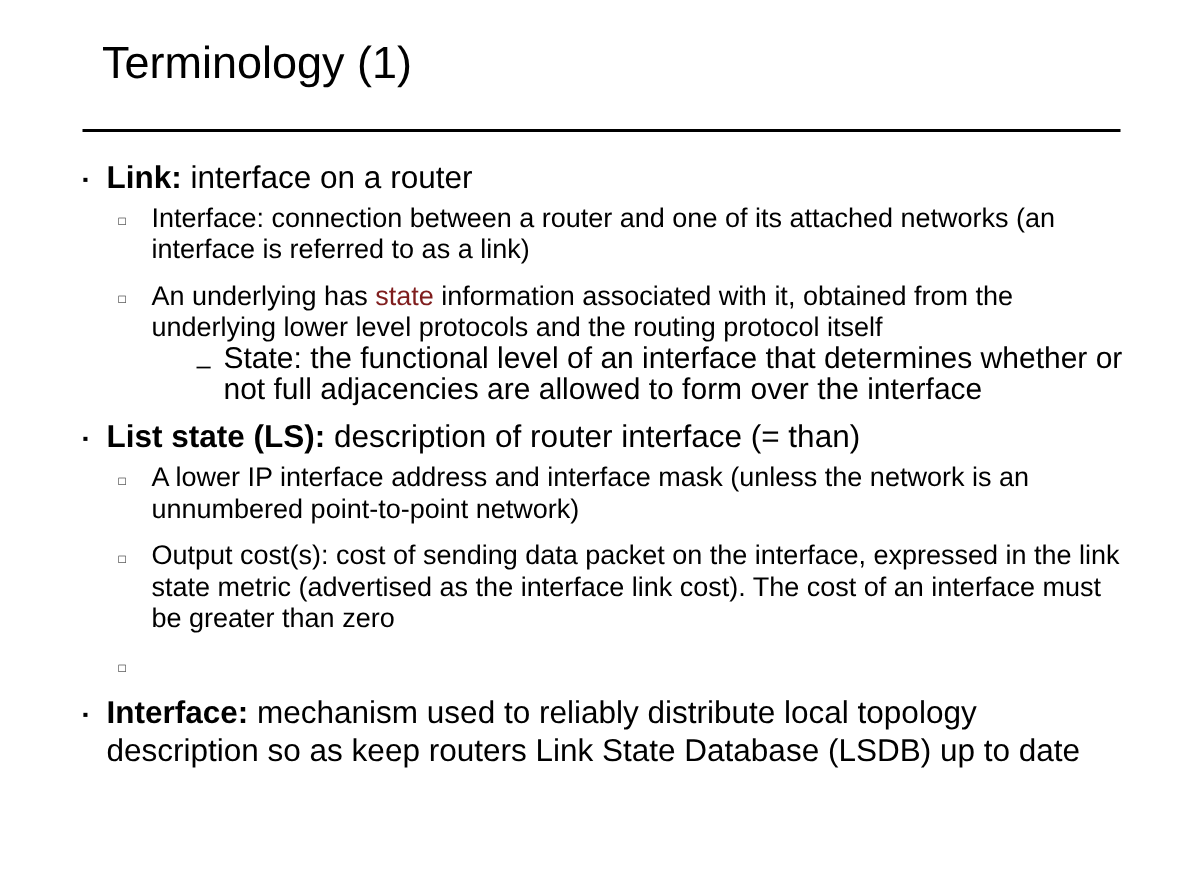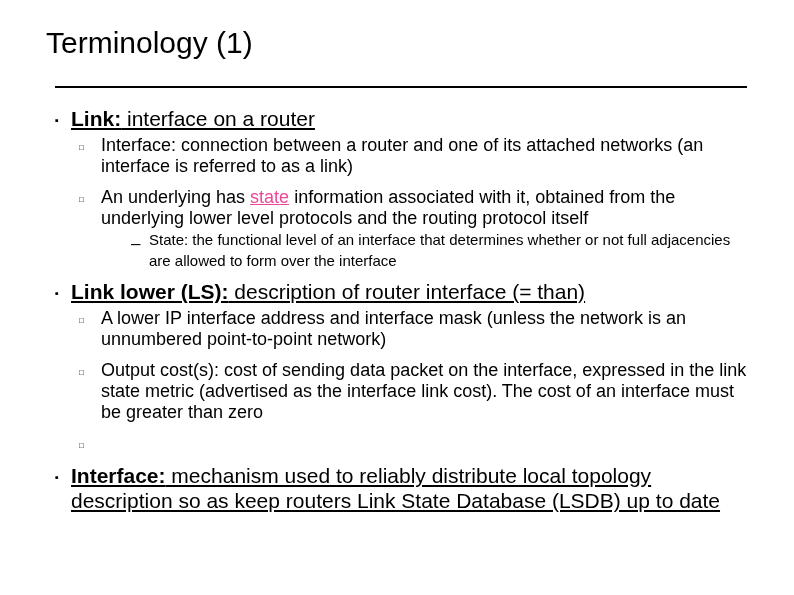--- a/index.html
+++ b/index.html
@@ -13,21 +13,21 @@
     overflow: hidden;
   }
   .slide {
     position: relative;
     width: 794px;
     height: 595px;
     box-sizing: border-box;
   }
   .title {
     position: absolute;
-    left: 46px;
+    left: 68px;
     top: 26px;
     font-size: 30px;
     font-weight: 400;
     letter-spacing: 0px;
     text-align: right;
   }
   .hr {
     position: absolute;
     left: 55px;
     top: 86px;
@@ -50,21 +50,20 @@
   }
   .b1 .bul {
     flex: 0 0 16px;
     font-size: 11px;
     line-height: 26px;
     padding-top: 1px;
   }
   .b1 .txt {
     font-size: 21px;
     line-height: 25px;
-    text-decoration: underline;
   }
   .b1 .txt .bold { font-weight: 700; }
 
   
   .group { margin-bottom: 8px; }
 
   
   .b2 {
     display: flex;
     align-items: flex-start;
@@ -76,36 +75,36 @@
     flex: 0 0 22px;
     font-size: 8px;
     line-height: 18px;
     padding-top: 4px;
     color: #000;
   }
   .b2 .txt {
     font-size: 18px;
     line-height: 21px;
   }
-  .red { color: #ec4899; text-decoration: underline; }
+  .red { color: #7f1d1d; }
 
   
   .b3 {
     display: flex;
     align-items: flex-start;
     margin-left: 30px;
     margin-top: 0px;
   }
   .b3 .bul {
     flex: 0 0 18px;
     font-size: 17px;
     line-height: 21px;
   }
   .b3 .txt {
-    font-size: 15px;
+    font-size: 20px;
     line-height: 21px;
   }
 </style>
 </head>
 <body>
 
 <div class="slide">
   <div class="title">Terminology (1)</div>
   <div class="hr"></div>
 
@@ -129,21 +128,21 @@
             <div class="bul">–</div>
             <div class="txt">State: the functional level of an interface that determines whether or not full adjacencies are allowed to form over the interface</div>
           </div>
         </div>
       </div>
     </div>
 
     <div class="group">
       <div class="b1">
         <div class="bul">▪</div>
-        <div class="txt"><span class="bold">Link lower (LS):</span><span> description of router interface (= than)</span></div>
+        <div class="txt"><span class="bold">List state (LS):</span><span> description of router interface (= than)</span></div>
       </div>
 
       <div class="b2">
         <div class="bul">□</div>
         <div class="txt">A lower IP interface address and interface mask (unless the network is an unnumbered point-to-point network)</div>
       </div>
 
       <div class="b2">
         <div class="bul">□</div>
         <div class="txt">Output cost(s): cost of sending data packet on the interface, expressed in the link state metric (advertised as the interface link cost). The cost of an interface must be greater than zero</div>

